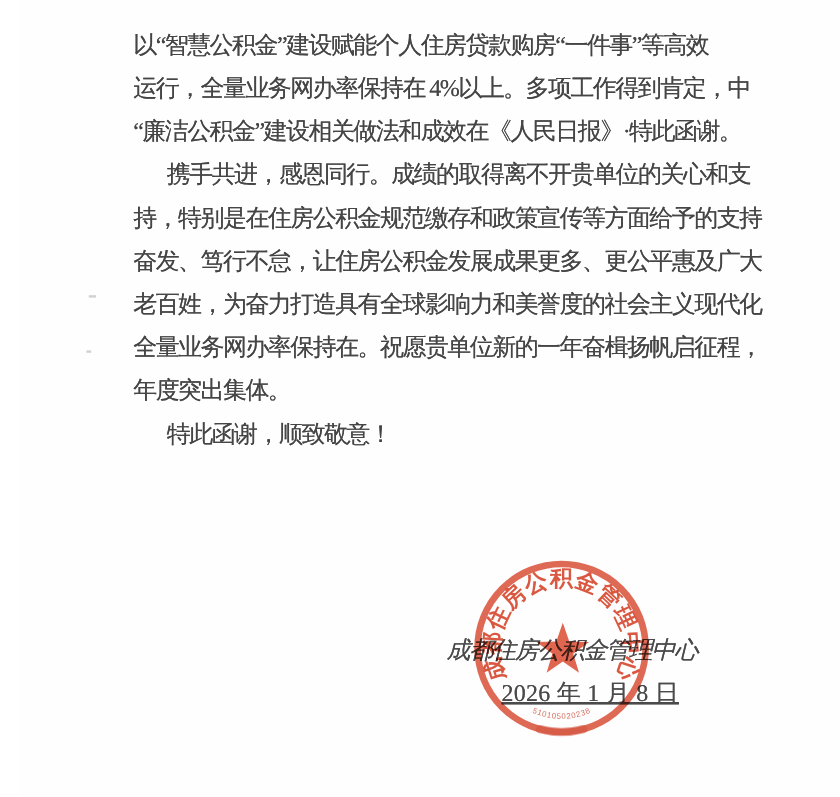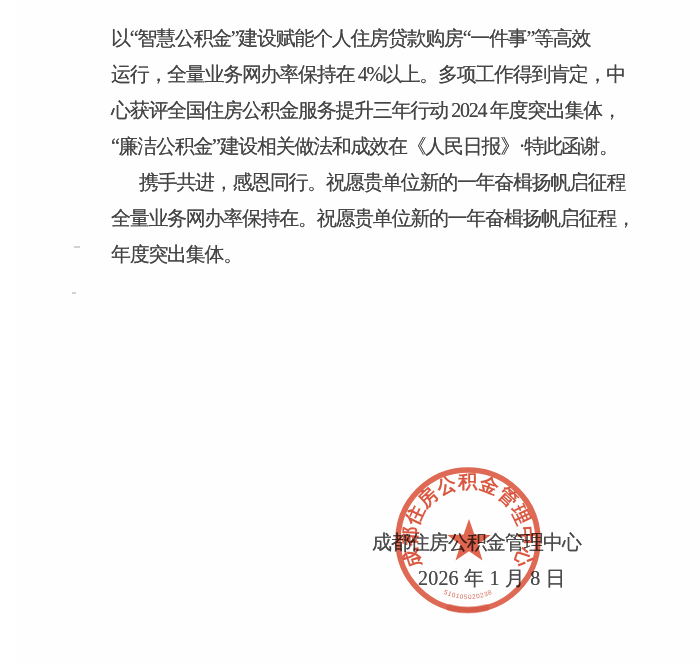--- a/index.html
+++ b/index.html
@@ -40,32 +40,34 @@
     position: absolute;
     left: 356px;
     top: 524px;
     height: 36px;
     line-height: 36px;
     font-size: 20px;
     letter-spacing: -1.0px;
     white-space: pre;
     color: #4a4a4a;
     text-shadow: 0 0 0.4px #6a6a6a;
+    font-style: italic;
   }
   .sig-date {
     position: absolute;
     left: 402px;
     top: 560px;
     height: 36px;
     line-height: 36px;
     font-size: 20px;
     letter-spacing: 0.2px;
     white-space: pre;
     color: #4a4a4a;
     text-shadow: 0 0 0.4px #6a6a6a;
+    text-decoration: underline;
   }
   
   .seal {
     position: absolute;
     left: 367px;
     top: 455px;
     width: 170px;
     height: 170px;
     mix-blend-mode: multiply;
     opacity: 0.92;
@@ -92,25 +94,28 @@
   .speck.s3 { left: 692px; top: 30px;  width: 4px; height: 3px; }
 </style>
 </head>
 <body>
 
 <div class="page">
 
   <div class="letter-body" id="letter-body">
       <div class="body-line">以“智慧公积金”建设赋能个人住房贷款购房“一件事”等高效</div>
       <div class="body-line">运行，全量业务网办率保持在 4%以上。多项工作得到肯定，中</div>
-      <div class="body-line">心获评全国住房公积金服务提升三年行动 2024 年度突出集体，</div>
       <div class="body-line">“廉洁公积金”建设相关做法和成效在《人民日报》·特此函谢。</div>
-      <div class="body-line indent">携手共进，感恩同行。祝愿贵单位新的一年奋楫扬帆启征程</div>
+      <div class="body-line indent">携手共进，感恩同行。成绩的取得离不开贵单位的关心和支</div>
+      <div class="body-line">持，特别是在住房公积金规范缴存和政策宣传等方面给予的支持</div>
+      <div class="body-line">奋发、笃行不怠，让住房公积金发展成果更多、更公平惠及广大</div>
+      <div class="body-line">老百姓，为奋力打造具有全球影响力和美誉度的社会主义现代化</div>
       <div class="body-line">全量业务网办率保持在。祝愿贵单位新的一年奋楫扬帆启征程，</div>
       <div class="body-line">年度突出集体。</div>
+      <div class="body-line indent">特此函谢，顺致敬意！</div>
     </div>
 
   <div class="sig-org">成都住房公积金管理中心</div>
   <div class="sig-date">2026 年 1 月 8 日</div>
 
   <svg class="seal" viewBox="0 0 170 170" width="170" height="170">
     <defs>
       <path id="sealTextArc" d="M 37.9 107 A 52 52 0 1 1 132.1 107" fill="none"></path>
       <path id="sealCodeArc" d="M 58.2 137.6 A 59 59 0 0 0 111.8 137.6" fill="none"></path>
       <filter id="sealBlur" x="-20%" y="-20%" width="140%" height="140%">

